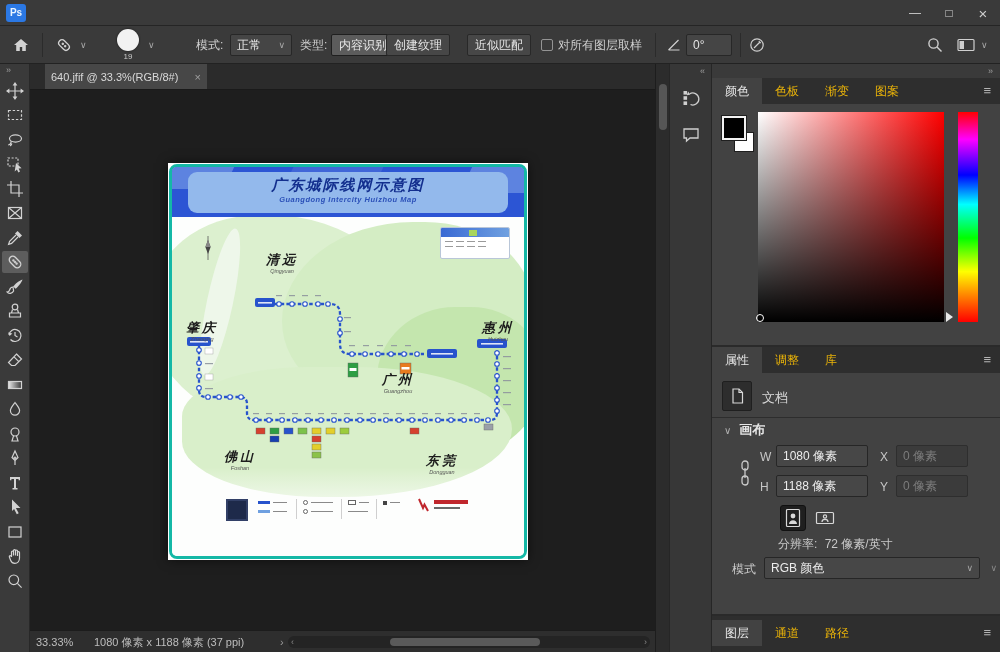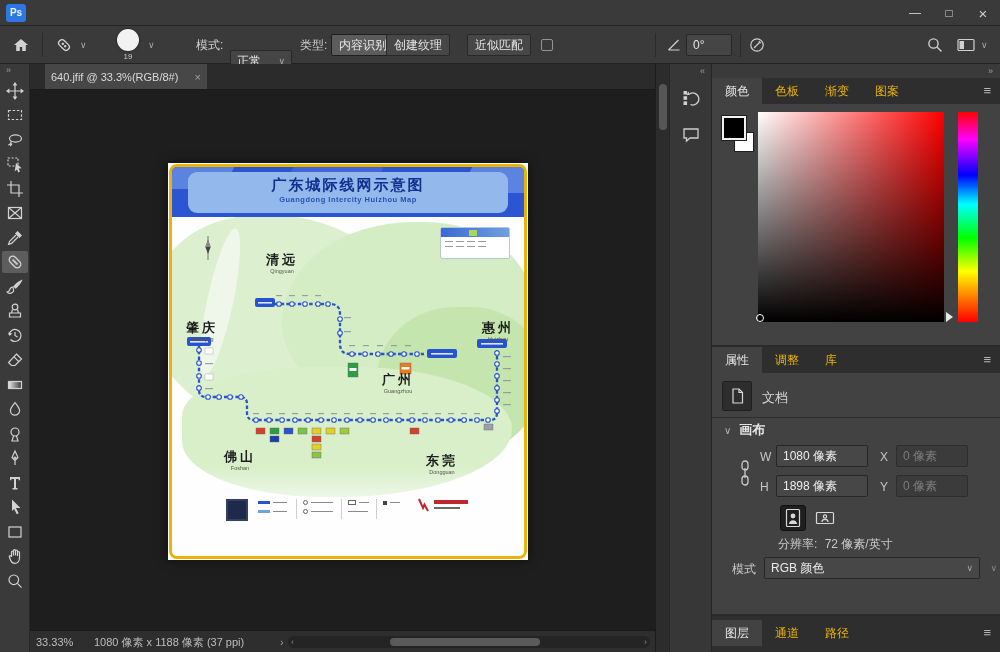--- a/index.html
+++ b/index.html
@@ -101,21 +101,21 @@
   #resolution-row { position:absolute; left:66px; top:163px; color:#c9c9c9; }
   #mode-row-label { position:absolute; left:20px; top:188px; color:#c9c9c9; }
   #mode-select { position:absolute; left:52px; top:184px; width:216px; }
   #props-scrollhint { position:absolute; right:4px; top:190px; color:#8b8b8b; font-size:9px; }
 
   #layerspanel { position:absolute; left:0; top:550px; width:289px; height:38px; border-top:2px solid #2a2a2a; background:#2e2e2e; }
   #layerspanel .ptabs { margin-top:4px; }
 
   
   #mapimg { position:absolute; left:138px; top:73px; width:360px; height:397px; background:#fff; box-shadow:0 0 10px rgba(0,0,0,.55); }
-  #map-frame { position:absolute; inset:1px; border:3px solid #eab308; border-radius:8px; overflow:hidden; background:#fdfefd; }
+  #map-frame { position:absolute; inset:1px; border:3px solid #14b8a6; border-radius:8px; overflow:hidden; background:#fdfefd;font-style:italic; }
   #map-header { position:absolute; left:0; top:0; width:100%; height:50px; background:#2c55d4; overflow:hidden; }
   .hdr-deco { position:absolute; background:#5d83e0; transform:skewX(-25deg); }
   #map-banner { position:absolute; left:16px; top:5px; width:320px; height:41px; background:#93b9ec; border-radius:9px; text-align:center; }
   #map-title { font-size:15px; font-weight:bold; color:#132f8e; letter-spacing:2px; margin-top:4px; }
   #map-subtitle { font-size:7.5px; font-weight:bold; color:#2b50b8; letter-spacing:.5px; }
   .blob { position:absolute; }
   .city { position:absolute; text-align:center; width:60px; }
   .city .cn { font-size:13px; font-weight:bold; color:#1c1c1c; letter-spacing:3px; }
   .city .en { font-size:5.5px; color:#555; margin-top:-1px; }
   #metro-svg { position:absolute; left:0; top:0; }
@@ -167,29 +167,30 @@
           </g>
         </svg>
     </div>
     <div class="abs tiny-chev" style="left:80px;top:0;">∨</div>
     <div class="abs" id="brush-preview" style="left:117px;">
       <div id="brush-circle"></div>
       <div id="brush-size">19</div>
     </div>
     <div class="abs tiny-chev" style="left:148px;top:0;">∨</div>
     <span class="abs opt-label" style="left:196px;">模式:</span>
-    <div class="abs opt-select" style="left:230px;top:24px;width:62px;">
+    <div class="abs opt-select" style="left:230px;top:8px;width:62px;">
       <span>正常</span>
       <span class="chev">∨</span>
     </div>
     <span class="abs opt-label" style="left:300px;">类型:</span>
     <div class="abs opt-btn active" style="left:331px;top:8px;width:64px;">内容识别</div>
     <div class="abs opt-btn" style="left:386px;top:8px;width:64px;">创建纹理</div>
     <div class="abs opt-btn" style="left:467px;top:8px;width:64px;">近似匹配</div>
     <div class="abs chk" style="left:541px;top:13px;"></div>
+    <span class="abs opt-label" style="left:558px;">对所有图层取样</span>
     <div class="abs vsep" style="left:655px;"></div>
     <div class="abs icon-btn" style="left:666px;top:11px;">
       <svg width="16" height="16" viewBox="0 0 16 16">
           <path d="M2.5 13L12.5 3M2.5 13h11" stroke="#cfcfcf" fill="none" stroke-width="1.2"></path>
         </svg>
     </div>
     <div class="abs opt-input" style="left:686px;top:8px;width:46px;">0°</div>
     <div class="abs vsep" style="left:740px;"></div>
     <div class="abs icon-btn" style="left:748px;top:10px;">
       <svg width="18" height="18" viewBox="0 0 18 18">
@@ -687,21 +688,21 @@
               <rect x="4" y="2" width="6" height="9" rx="3"></rect>
               <rect x="4" y="17" width="6" height="9" rx="3"></rect>
               <path d="M7 9v10"></path>
             </svg>
         </div>
         <span class="fld-label" style="left:48px;top:77px;">W</span>
         <div class="fld" style="left:64px;top:72px;width:92px;">1080 像素</div>
         <span class="fld-label" style="left:168px;top:77px;">X</span>
         <div class="fld disabled" style="left:184px;top:72px;width:72px;">0 像素</div>
         <span class="fld-label" style="left:48px;top:107px;">H</span>
-        <div class="fld" style="left:64px;top:102px;width:92px;">1898 像素</div>
+        <div class="fld" style="left:64px;top:102px;width:92px;">1188 像素</div>
         <span class="fld-label" style="left:168px;top:107px;">Y</span>
         <div class="fld disabled" style="left:184px;top:102px;width:72px;">0 像素</div>
         <div class="orient-btn active" style="left:68px;top:132px;">
           <svg width="16" height="20" viewBox="0 0 16 20">
               <rect x="1.5" y="1.5" width="13" height="17" rx="1"></rect>
               <circle class="f" cx="8" cy="8" r="2.4"></circle>
               <path class="f" d="M4 16c0-2.4 1.8-3.8 4-3.8s4 1.4 4 3.8z"></path>
             </svg>
         </div>
         <div class="orient-btn" style="left:100px;top:132px;">

